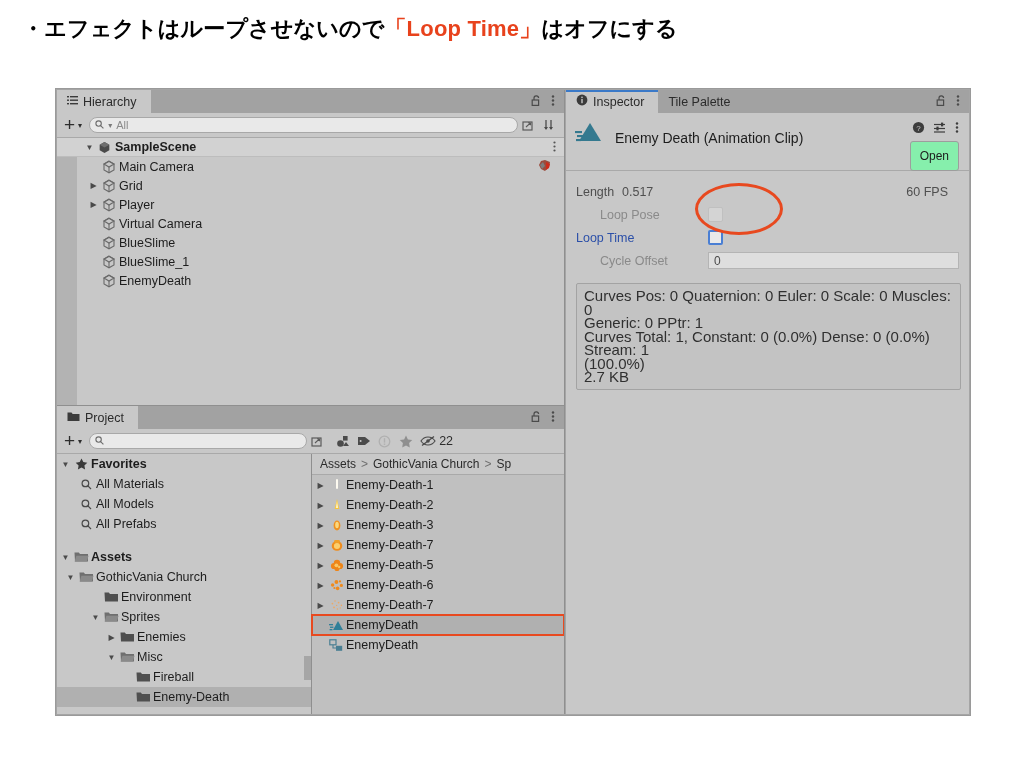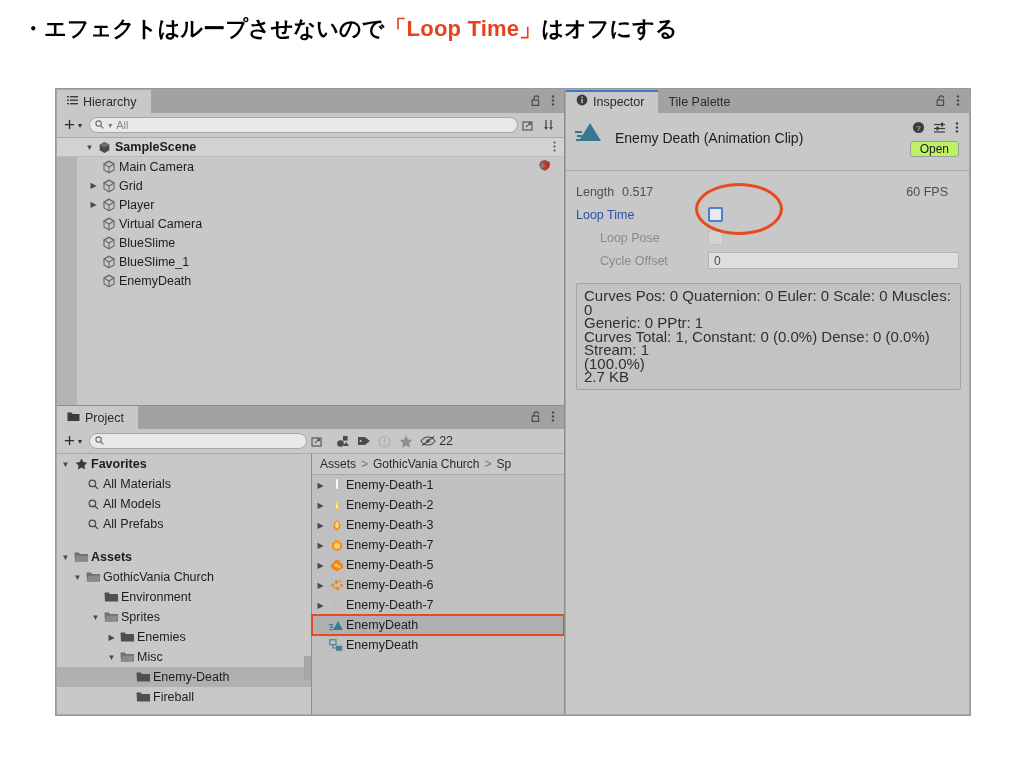--- a/index.html
+++ b/index.html
@@ -104,22 +104,22 @@
     border-bottom:1px solid #a9a9a9; height:58px;
   }
   #insp-head .title-row { display:flex; align-items:flex-end; gap:9px; }
   #insp-head .clipname { font-size:14px; color:#1d1d1d; }
   #insp-head .icons {
     position:absolute; right:10px; top:8px;
     display:flex; align-items:center; gap:8px; color:#3d3d3d; font-size:11px;
   }
   #insp-head .openbtn {
     position:absolute; right:10px; top:28px;
-    background:#bef264; border:1px solid #9d9d9d; border-radius:3px;
-    font-size:12px; padding:0 9px; color:#1d1d1d;
+    background:#86efac; border:1px solid #9d9d9d; border-radius:3px;
+    font-size:12px; padding:7px 9px; color:#1d1d1d;
   }
   #insp-body { flex:1; background:#c8c8c8; padding:9px 10px 0 10px; position:relative; }
 
   .prow { height:23px; display:flex; align-items:center; font-size:12.5px; }
   .prow .plabel { width:132px; color:#4f4f4f; }
   .prow .plabel.dim { color:#8a8a8a; padding-left:24px; width:132px;}
   .prow .plabel.link { color:#2b4fa8; }
   .prow .pval { color:#4f4f4f; }
   .fps { position:absolute; right:21px; font-size:12.5px; color:#4f4f4f; }
 
@@ -163,21 +163,21 @@
 
   .prow2 {
     height:20px; display:flex; align-items:center; font-size:12.5px;
     color:#1d1d1d; padding-left:2px;
   }
   .prow2 .arrow { width:13px; text-align:center; font-size:8px; color:#4a4a4a; }
   .prow2 .ico { width:19px; display:flex; align-items:center; justify-content:center; }
   .prow2.sel { background:#b0b0b0; }
   .prow2.boxed { outline:2px solid #e8491f; outline-offset:-1px; position:relative; z-index:2;}
   .prow2.bold { font-weight:bold; }
-  .indent1{padding-left:14px;} .indent2{padding-left:32px;}
+  .indent1{padding-left:7px;} .indent2{padding-left:32px;}
   .indent3{padding-left:48px;} .indent4{padding-left:64px;}
   #proj-left .vscroll {
     position:absolute; right:0; top:0; width:7px; height:100%; background:transparent;
   }
   #proj-left .vscroll .thumb {
     position:absolute; left:0; width:7px; top:202px; height:24px; background:#a6a6a6;
   }
 </style>
 </head>
 <body>
@@ -546,37 +546,37 @@
             <div class="prow2 indent3">
               <span class="arrow">▼</span>
               <span class="ico">
                 <svg width="15" height="12" viewBox="0 0 15 12">
                   <path d="M0.5 1.5h4.3l1.2 1.5h8v7.5h-13z" fill="#6f6f6f"></path>
                   <path d="M2.4 4.8h12.2l-1.8 5.7H0.6z" fill="#8a8a8a"></path>
                 </svg>
               </span>
               <span>Misc</span>
             </div>
+            <div class="prow2 indent4">
+              <span class="arrow"></span>
+              <span class="ico">
+                <svg width="15" height="12" viewBox="0 0 15 12">
+                  <path d="M0.5 1.5h4.3l1.2 1.5h8v7.5h-13z" fill="#4f4f4f"></path>
+                </svg>
+              </span>
+              <span>Fireball</span>
+            </div>
             <div class="prow2 indent4 sel">
               <span class="arrow"></span>
               <span class="ico">
                 <svg width="15" height="12" viewBox="0 0 15 12">
                   <path d="M0.5 1.5h4.3l1.2 1.5h8v7.5h-13z" fill="#4f4f4f"></path>
                 </svg>
               </span>
               <span>Enemy-Death</span>
-            </div>
-            <div class="prow2 indent4">
-              <span class="arrow"></span>
-              <span class="ico">
-                <svg width="15" height="12" viewBox="0 0 15 12">
-                  <path d="M0.5 1.5h4.3l1.2 1.5h8v7.5h-13z" fill="#4f4f4f"></path>
-                </svg>
-              </span>
-              <span>Fireball</span>
             </div>
           </div>
         <div class="vscroll">
           <div class="thumb"></div>
         </div>
       </div>
       <div id="proj-right">
         <div class="crumbs" id="crumbs">
             <span>Assets</span>
             <span class="sep">&gt;</span>
@@ -790,27 +790,27 @@
     </div>
 
     <div id="insp-body">
       <div class="prow">
         <span class="plabel">Length</span>
         <span class="pval" style="margin-left:-86px">0.517</span>
         <span class="fps">60 FPS</span>
       </div>
 
       <div class="prow">
+        <span class="plabel dim">Loop Pose</span>
+        <span class="chk dim"></span>
+      </div>
+
+      <div class="prow">
         <span class="plabel link">Loop Time</span>
         <span class="chk"></span>
-      </div>
-
-      <div class="prow">
-        <span class="plabel dim">Loop Pose</span>
-        <span class="chk dim"></span>
       </div>
 
       <div class="prow">
         <span class="plabel dim">Cycle Offset</span>
         <span class="field">0</span>
       </div>
 
       <div id="ellipse"></div>
 
       <div id="curvebox">

